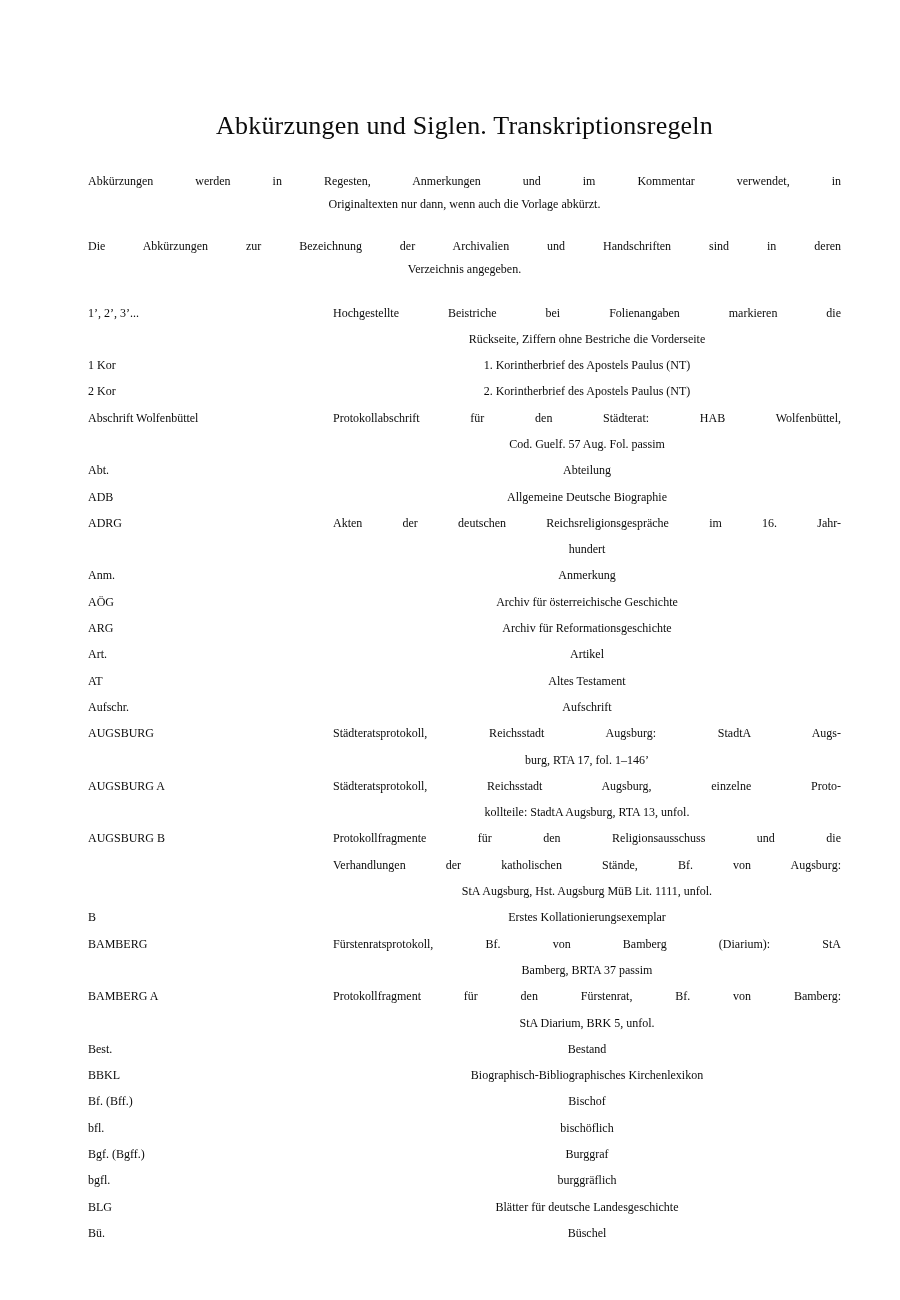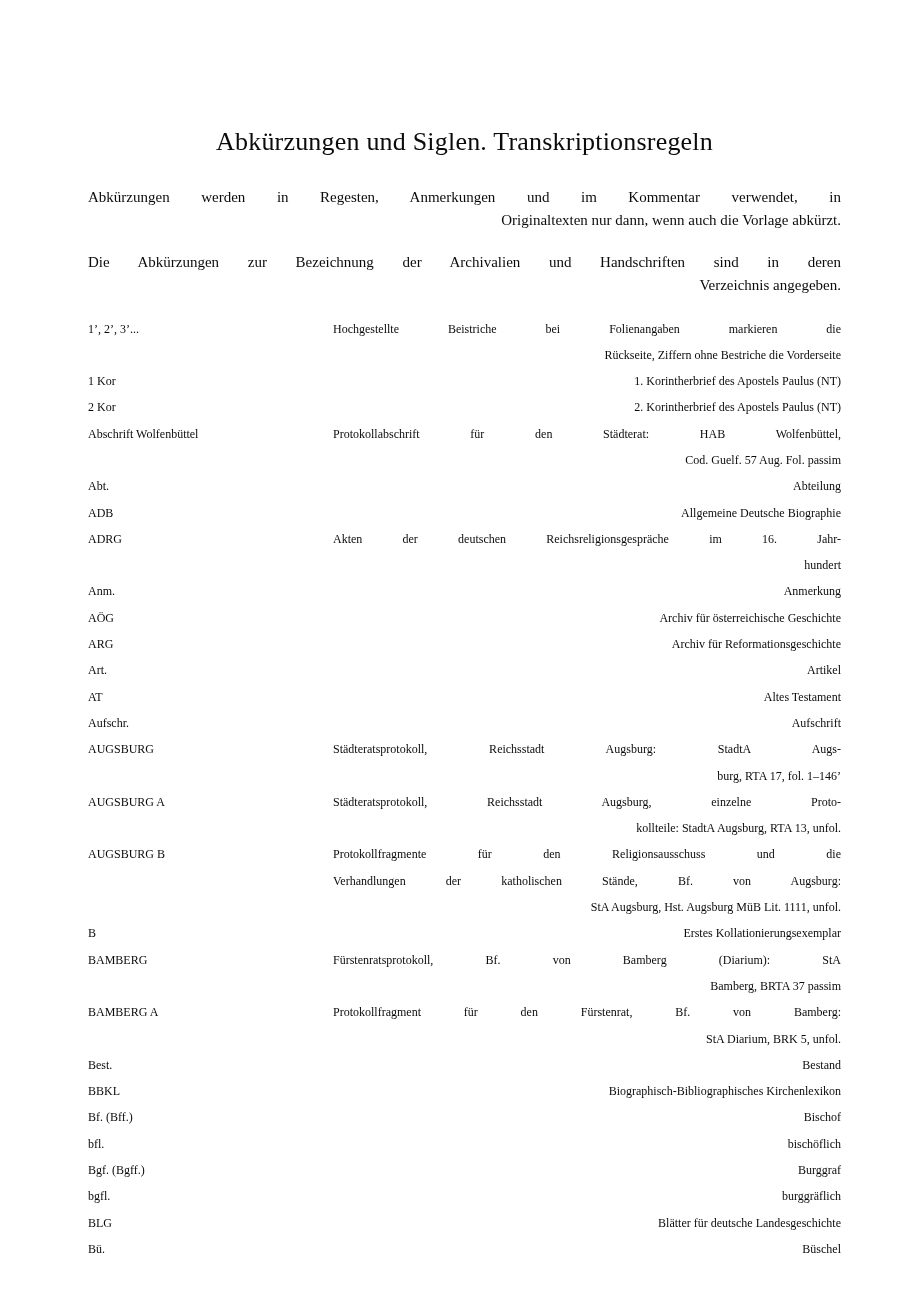--- a/index.html
+++ b/index.html
@@ -12,42 +12,42 @@
     height: 1300px;
     overflow: hidden;
     position: relative;
     color: #0b0b0b;
     font-family: "Liberation Serif", "DejaVu Serif", serif;
     -webkit-font-smoothing: antialiased;
   }
   .page {
     position: absolute;
     left: 88px;
-    top: 16px;
+    top: 0;
     width: 753px;
   }
   .title {
     font-size: 26px;
     font-weight: normal;
     text-align: center;
     line-height: 1.25;
     margin: 110px 0 27px 0;
     letter-spacing: 0.2px;
   }
   .intro .para {
-    font-size: 15px;
+    font-size: 12px;
     line-height: 23px;
     margin: 0 0 19px 0;
   }
   .jline {
     text-align: justify;
     text-align-last: justify;
   }
   .jline.last {
-    text-align: right;
+    text-align: center;
     text-align-last: auto;
   }
   .abbr-list {
     margin-top: 12px;
     font-size: 12px;
     line-height: 26.3px;
   }
   .entry {
     display: flex;
     align-items: flex-start;

